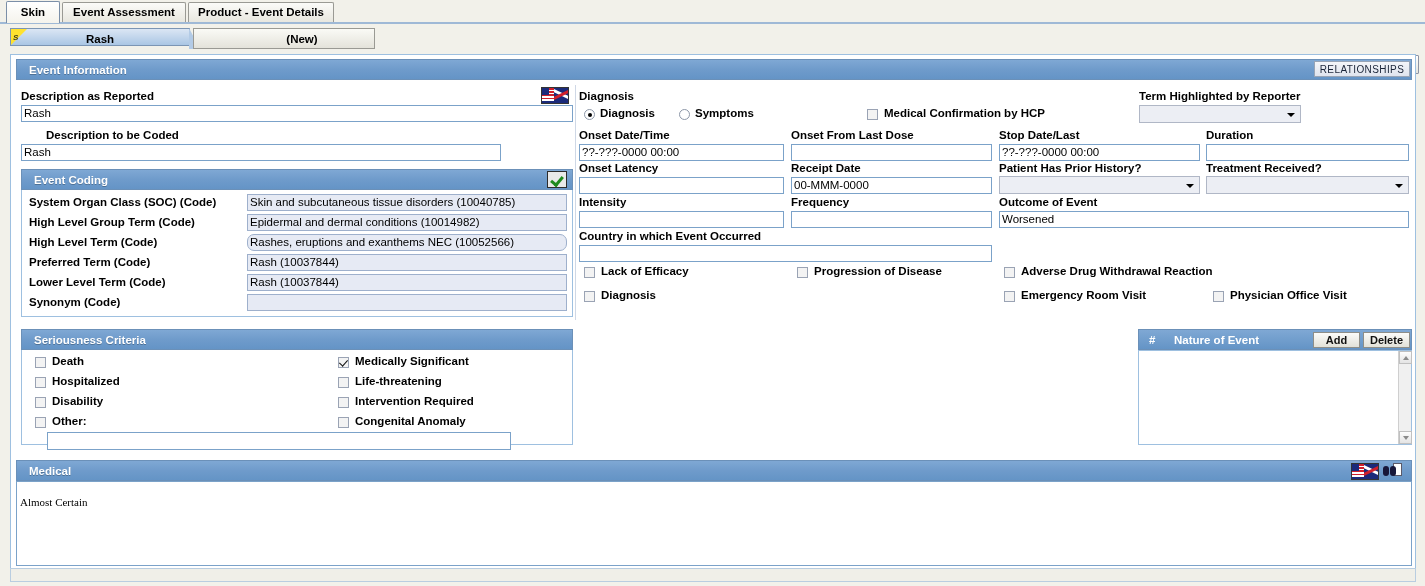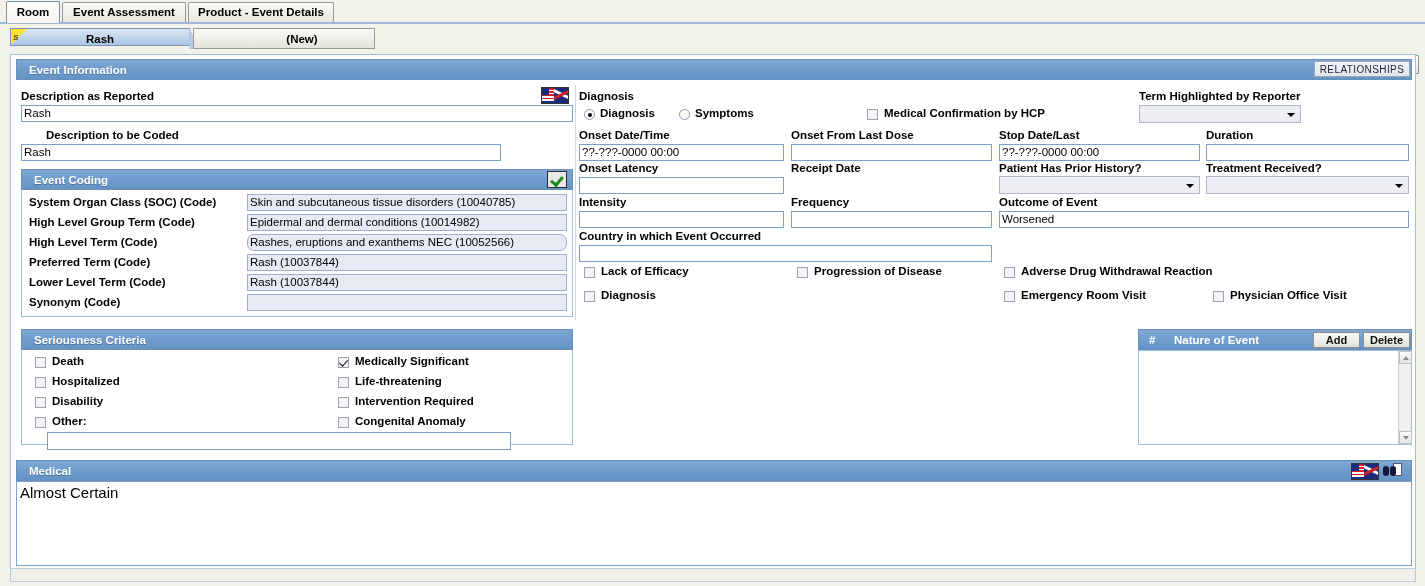--- a/index.html
+++ b/index.html
@@ -167,32 +167,32 @@
     border:1px solid #6b90b8;box-sizing:border-box;color:#fff;font-weight:bold;font-size:11.5px;
   }
   .gridbody{position:absolute;box-sizing:border-box;background:#fff;border:1px solid #9ec0e0;}
   .sbar{position:absolute;width:13px;box-sizing:border-box;background:#f0f0f0;border-left:1px solid #cfcfcf;}
   .sarrow{position:absolute;left:0;width:13px;height:13px;box-sizing:border-box;background:linear-gradient(to bottom,#fdfdfd,#e4e4e4);border:1px solid #c0c0c0;}
   .sarrow:after{content:"";position:absolute;left:3px;width:0;height:0;border-style:solid;}
   .sarrow.up:after{top:4px;border-width:0 3.5px 4px 3.5px;border-color:transparent transparent #8b8b8b transparent;}
   .sarrow.dn:after{top:4px;border-width:4px 3.5px 0 3.5px;border-color:#8b8b8b transparent transparent transparent;}
 
   .bigbox{position:absolute;box-sizing:border-box;background:#fff;border:1px solid #7ba2c9;
-    font-size:15px;padding:2px 3px;color:#000;}
+    font-size:11px;padding:14px 3px;color:#000;font-family:Liberation Serif, serif;}
 
   .sep{position:absolute;background:#cfd8e6;}
   .statusbar{position:absolute;left:10px;top:568px;width:1406px;height:14px;background:#f0efe8;border:1px solid #b9cde0;box-sizing:border-box;}
 </style>
 </head>
 <body>
 
 <div class="app">
 
   <div class="tabstrip">
-    <div class="tab active" id="tab0">Room</div>
+    <div class="tab active" id="tab0">Skin</div>
     <div class="tab" id="tab1">Event Assessment</div>
     <div class="tab" id="tab2">Product - Event Details</div>
   </div>
 
   <div class="subtabs">
     <div class="subtab sel">
       <span>Rash</span>
       <span class="sflag">
         <i></i>
           <b>S</b>
@@ -253,20 +253,21 @@
     <div class="lbl" style="left:988px;top:74px;">Stop Date/Last</div>
     <div class="fld" style="left:988px;top:89px;width:201px;">??-???-0000 00:00</div>
 
     <div class="lbl" style="left:1195px;top:74px;">Duration</div>
     <div class="fld" style="left:1195px;top:89px;width:203px;"></div>
 
     <div class="lbl" style="left:568px;top:107px;">Onset Latency</div>
     <div class="fld" style="left:568px;top:122px;width:205px;"></div>
 
     <div class="lbl" style="left:780px;top:107px;">Receipt Date</div>
+    <div class="fld" style="left:780px;top:122px;width:201px;">00-MMM-0000</div>
 
     <div class="lbl" style="left:988px;top:107px;">Patient Has Prior History?</div>
     <div class="sel" style="left:988px;top:121px;width:201px;">
       <span style="position:absolute;left:3px;top:1px;font-size:11.5px;"></span>
     </div>
 
     <div class="lbl" style="left:1195px;top:107px;">Treatment Received?</div>
     <div class="sel" style="left:1195px;top:121px;width:203px;">
       <span style="position:absolute;left:3px;top:1px;font-size:11.5px;"></span>
     </div>

